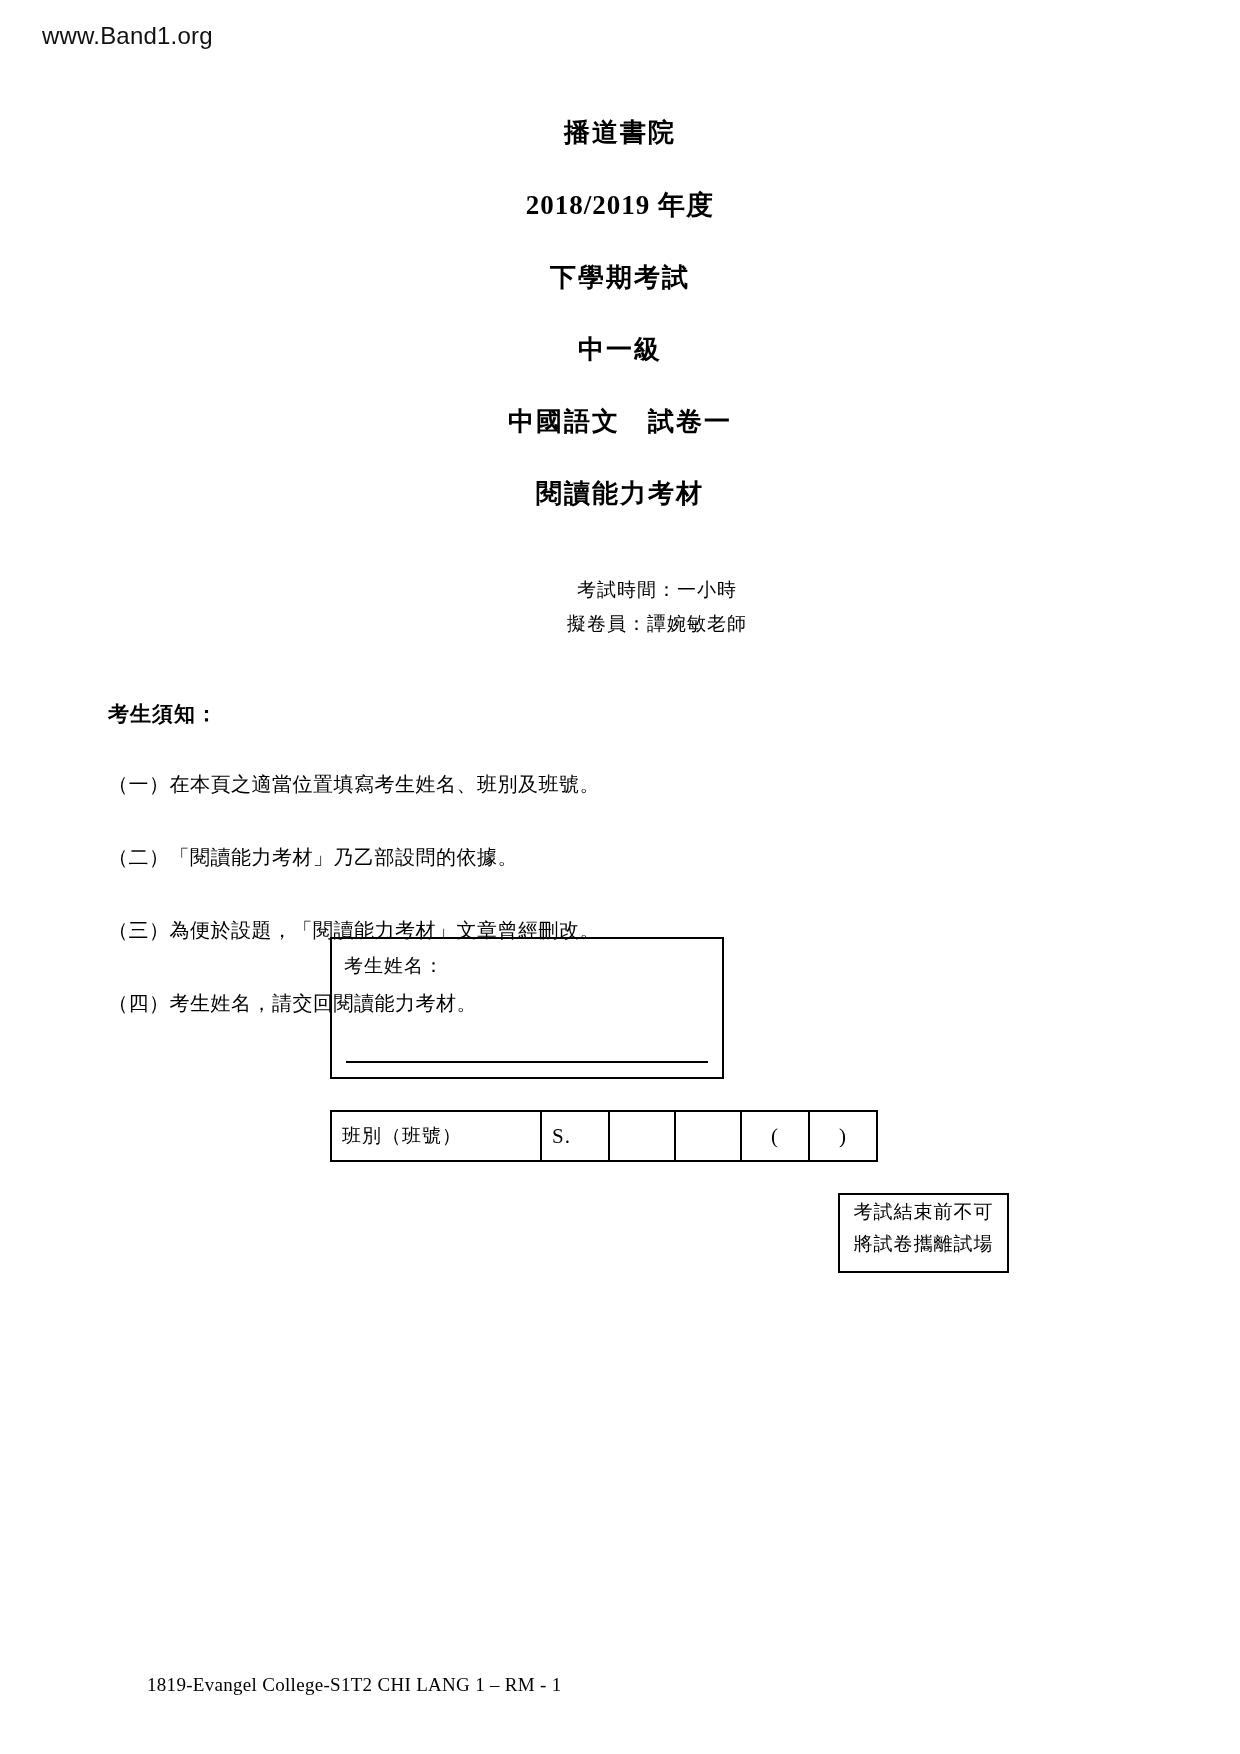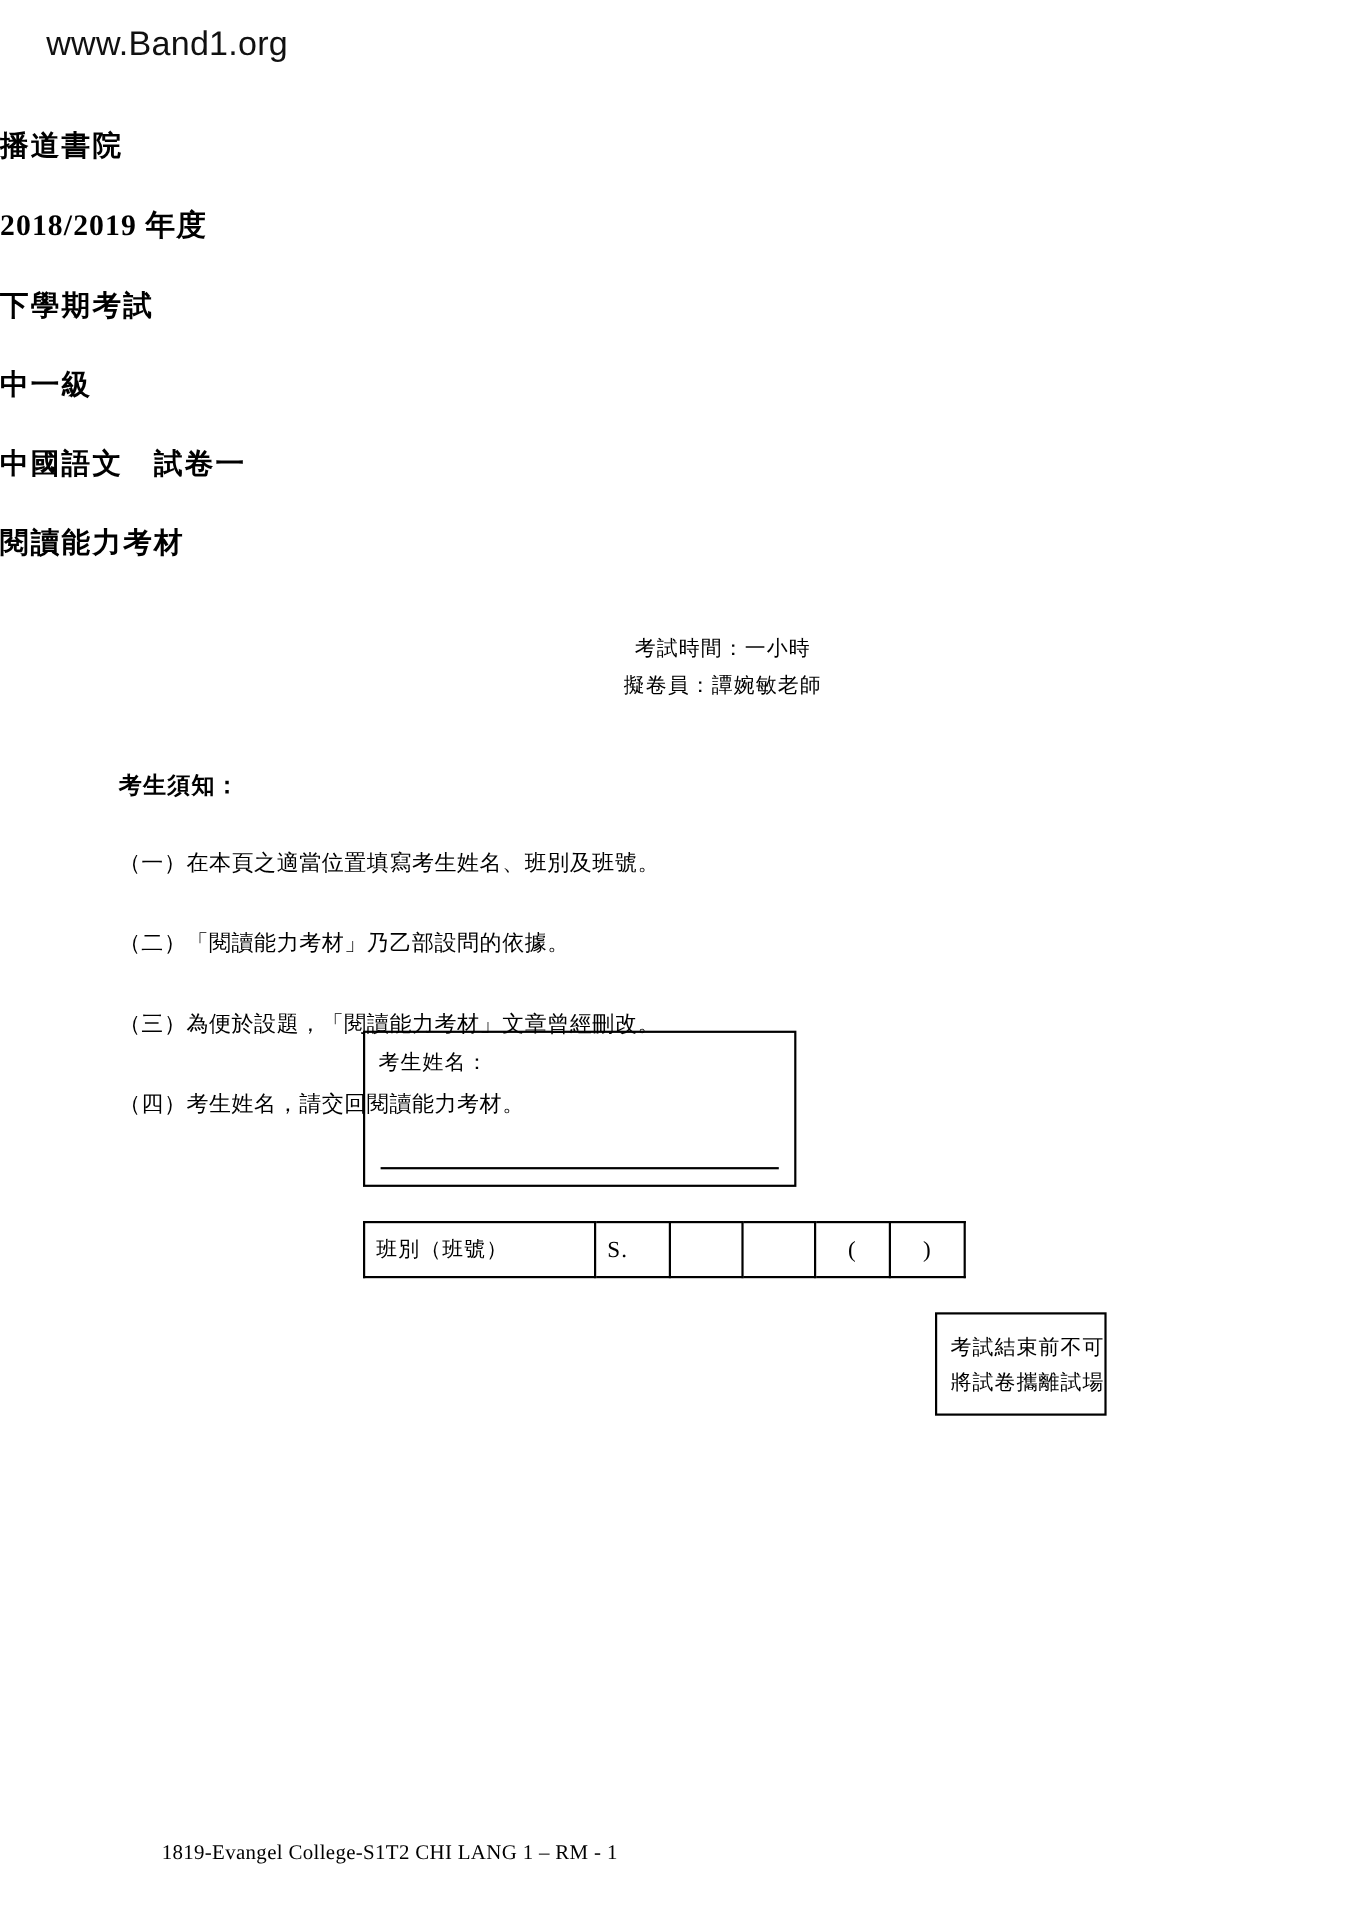--- a/index.html
+++ b/index.html
@@ -21,31 +21,32 @@
     inset: 0;
     padding: 0;
   }
 
   
   .site-url {
     position: absolute;
     top: 22px;
     left: 42px;
     font-family: "Liberation Sans", sans-serif;
-    font-size: 31px;
+    font-size: 24px;
     letter-spacing: 0.2px;
     color: #111;
   }
 
   
   .title-block {
     position: absolute;
     top: 115px;
     left: 0;
     width: 100%;
+    text-align: center;
   }
   .title-line {
     font-family: "DejaVu Sans", sans-serif;
     font-weight: bold;
     font-size: 26px;
     letter-spacing: 2px;
     margin-bottom: 37px;
     color: #000;
   }
   .title-line.t2 {
@@ -139,26 +140,25 @@
   .class-table td.c-label { width: 188px; text-align: left; }
   .class-table td.c-s     { width: 46px; text-align: left; font-family: "Liberation Serif", serif; font-size: 21px;}
   .class-table td.c-blank { width: 44px; }
   .class-table td.c-paren { width: 46px; text-align: center; font-family: "Liberation Serif", serif; font-size: 21px;}
 
   
   .warn-box {
     position: absolute;
     left: 838px;
     top: 1193px;
-    width: 156px;
+    width: 171px;
     border: 2px solid #000;
     box-sizing: border-box;
-    padding: 14px 12px 12px 12px;
+    padding: 0 12px 12px 12px;
     text-align: center;
-    margin-left: 12px;
   }
   .warn-line {
     font-family: "DejaVu Sans", sans-serif;
     font-size: 19px;
     line-height: 32px;
     letter-spacing: 1px;
     white-space: pre;
   }
 
   

